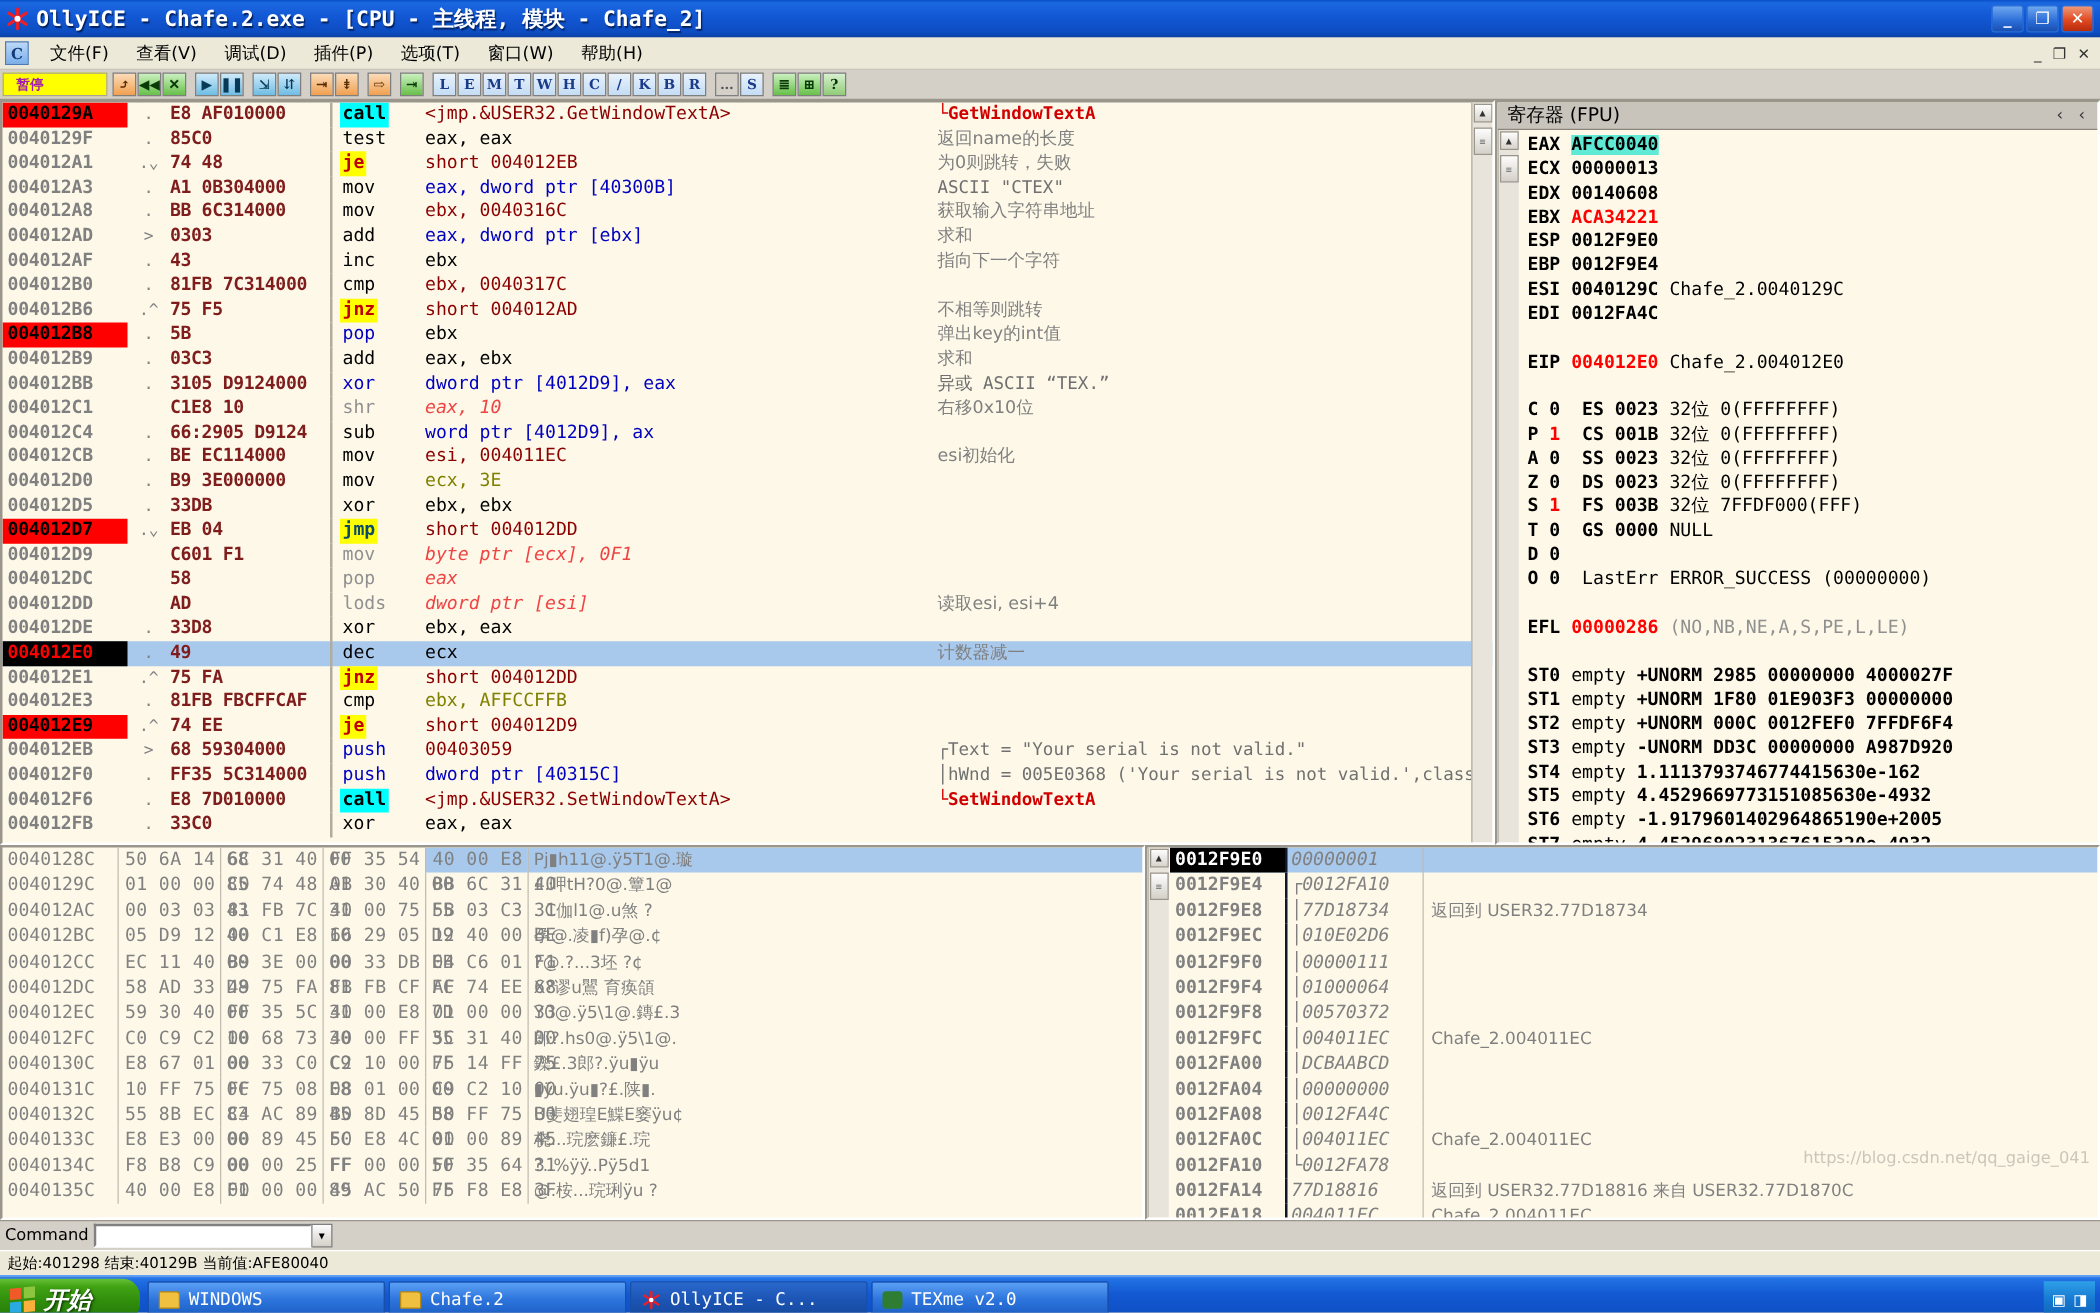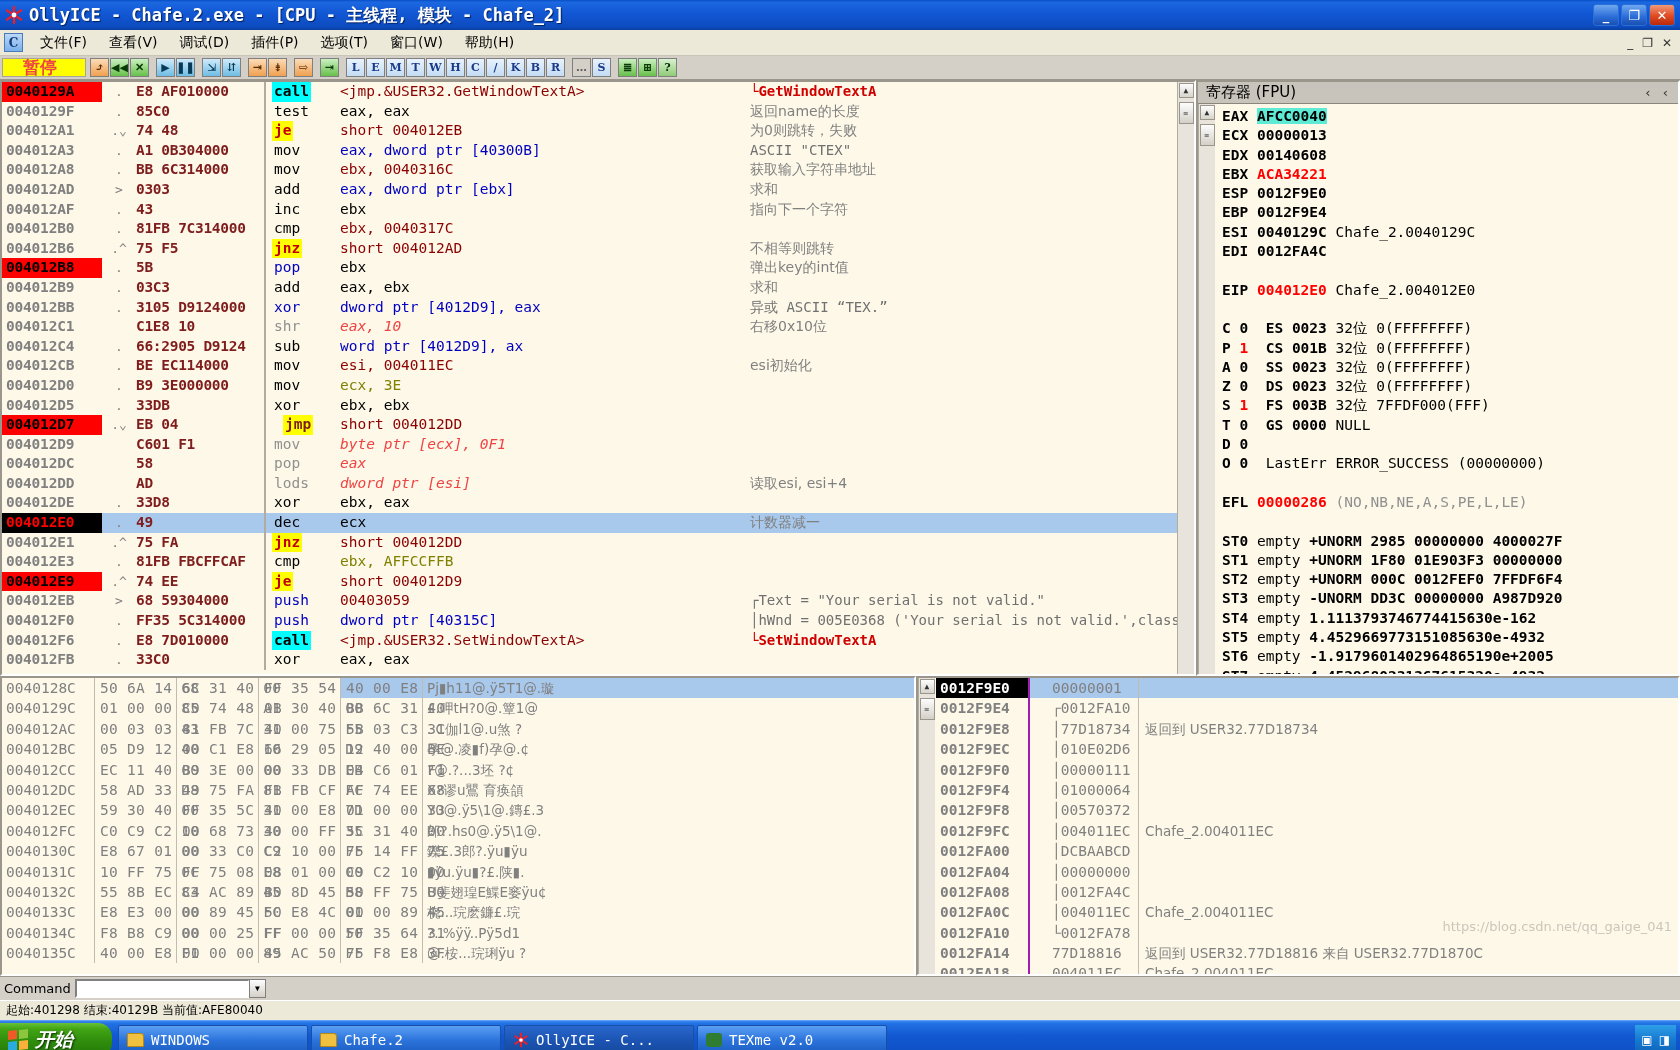--- a/index.html
+++ b/index.html
@@ -61,22 +61,22 @@
 
   
   .toolbar {
     height: 24px; background: #d4d0c8;
     display: flex; align-items: center;
     border-bottom: 1px solid #9a968c;
     padding-left: 2px;
   }
   .status-pill {
     width: 84px; height: 19px; background: #ffff00;
-    color: #ef4444; font-size: 17px; font-weight: bold;
-    display: flex; align-items: center; padding-left: 20px;
+    color: #a21caf; font-size: 11px; font-weight: bold;
+    display: flex; align-items: center; padding-left: 10px;
     font-family: "DejaVu Sans", sans-serif;
     border: 1px solid #a8a49a;
     margin-right: 4px;
   }
   .tbar-grp { display: flex; gap: 1px; margin-right: 7px; }
   .tbi {
     width: 19px; height: 19px;
     border: 1px solid #7f7f7f;
     display: flex; align-items: center; justify-content: center;
     font-size: 11px; font-weight: bold;
@@ -177,21 +177,21 @@
   .h-g.sel{ background:#a8c8ec; }
   .h-asc  { flex:1; border-left:1px solid #c0bcb0; padding-left:4px; font-family:"DejaVu Sans",sans-serif; font-size:13.5px;}
   .h-asc.sel{ background:#a8c8ec; }
 
   
   #stack { left: 916px; top: 596px; width: 764px; height: 300px; }
   .srow { height: 20.4px; display:flex; white-space:nowrap; font-size:14.5px; color:#808080; line-height:20.4px;}
   .srow.cur { background:#a8c8ec; }
   .s-addr { width:92px; flex:0 0 92px; padding-left:4px; font-weight:bold;}
   .s-addr.hi { background:#000; color:#fff; }
-  .s-val  { width:110px; flex:0 0 110px; border-left:2px solid #a21caf; padding-left:22px; }
+  .s-val  { width:110px; flex:0 0 110px; border-left:2px solid #0f172a; padding-left:3px;font-style:italic; }
   .s-cmt  { flex:1; border-left:1px solid #c0bcb0; padding-left:6px; color:#808080;
             font-family:"DejaVu Sans",sans-serif; font-size:13.5px;}
 
   
   .cmdbar {
     height: 24px; background: #d4d0c8; display:flex; align-items:center;
     padding-left: 4px; border-top:1px solid #9a968c;
   }
   .cmd-label { font-family:"DejaVu Sans",sans-serif; font-size:13px; margin-right:4px; }
   .cmd-input {
@@ -493,21 +493,21 @@
           <div class="d-sep"></div>
           <div class="d-mn"><span class="mn-wrap ">xor</span></div>
           <div class="d-op op-black">ebx, ebx</div>
           <div class="d-cmt"></div>
         </div>
         <div class="drow">
           <div class="d-addr bp">004012D7</div>
           <div class="d-mark">.⌄</div>
           <div class="d-hex">EB 04</div>
           <div class="d-sep"></div>
-          <div class="d-mn"><span class="mn-wrap hl-yellow" style="background: rgb(255, 255, 0); color: #7f1d1d; font-weight: bold; margin-left: 11px;">jmp</span></div>
+          <div class="d-mn"><span class="mn-wrap hl-yellow" style="background: rgb(255, 255, 0); color: #0c4a6e; font-weight: bold;">jmp</span></div>
           <div class="d-op op-dark">short 004012DD</div>
           <div class="d-cmt"></div>
         </div>
         <div class="drow">
           <div class="d-addr">004012D9</div>
           <div class="d-mark"></div>
           <div class="d-hex">C601 F1</div>
           <div class="d-sep"></div>
           <div class="d-mn"><span class="mn-wrap grey" style="color: rgb(144, 144, 144);">mov</span></div>
           <div class="d-op op-grey">byte ptr [ecx], 0F1</div>

